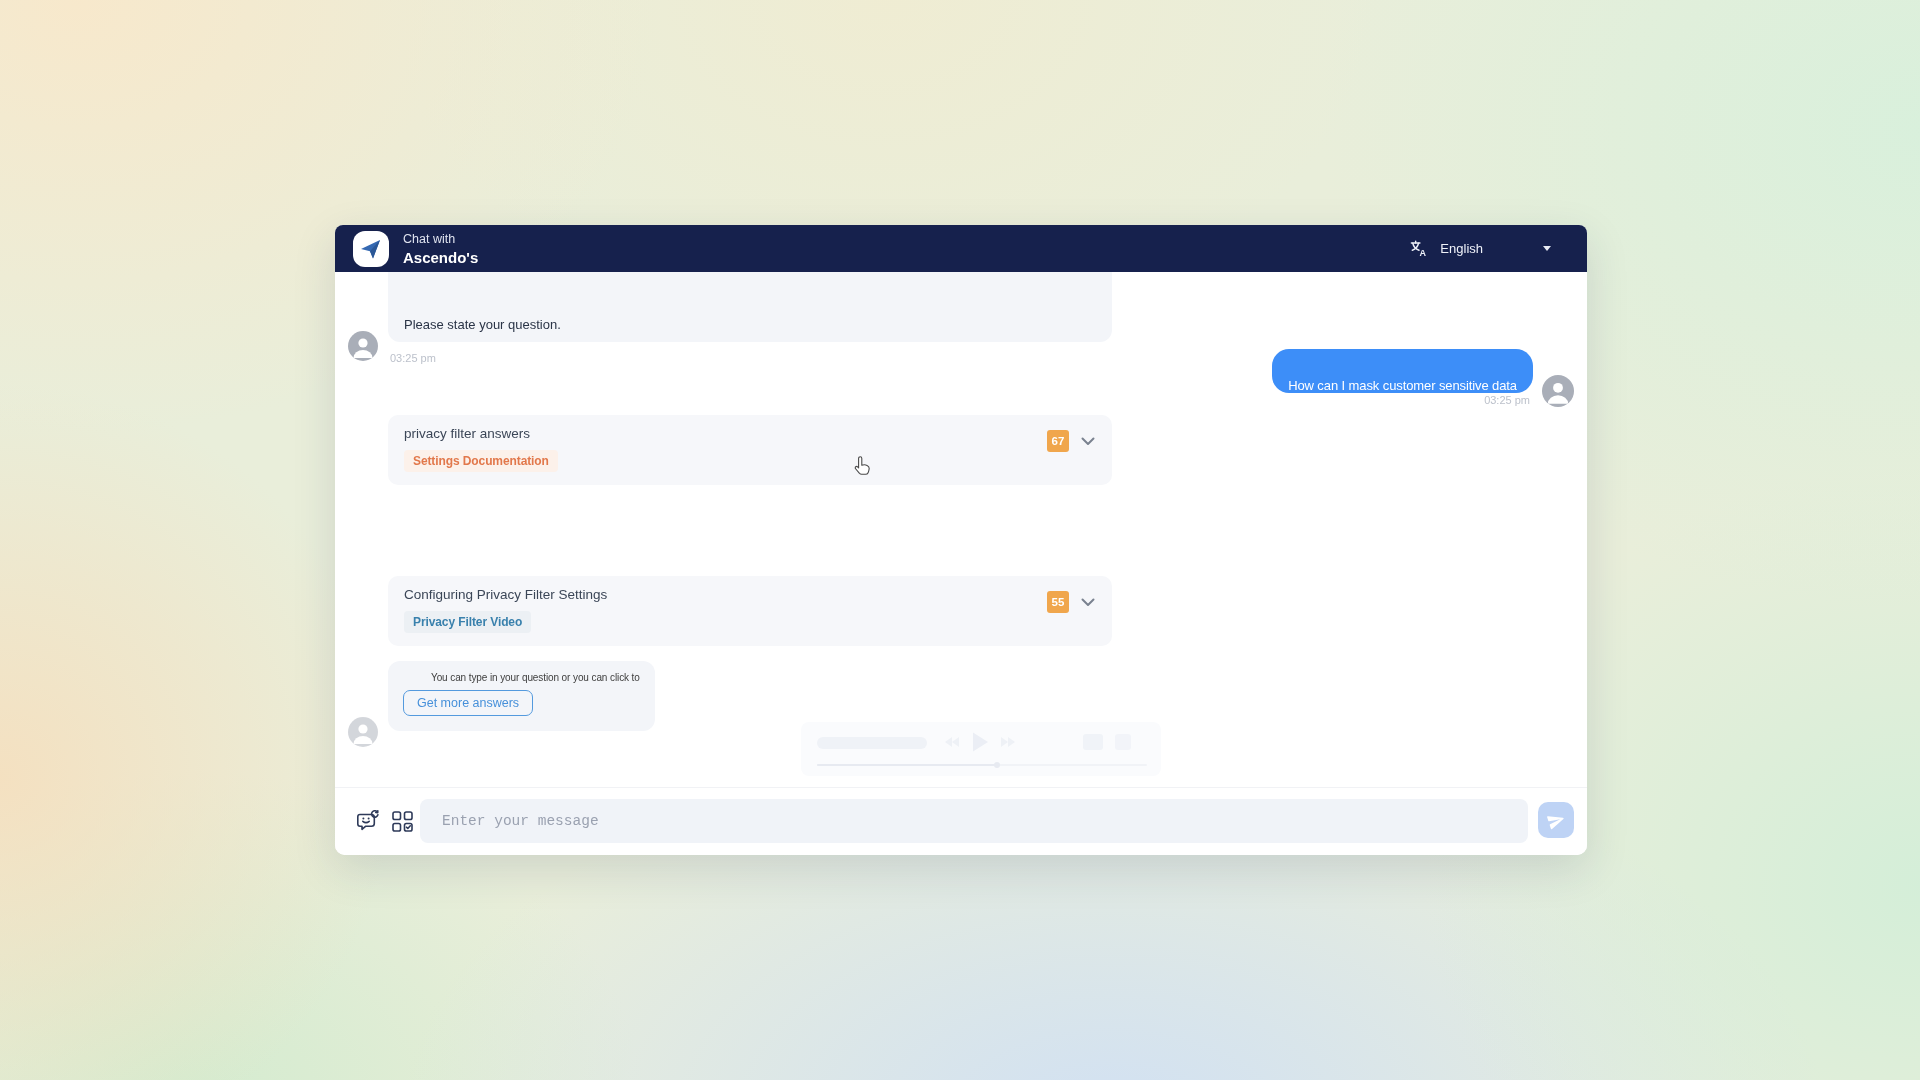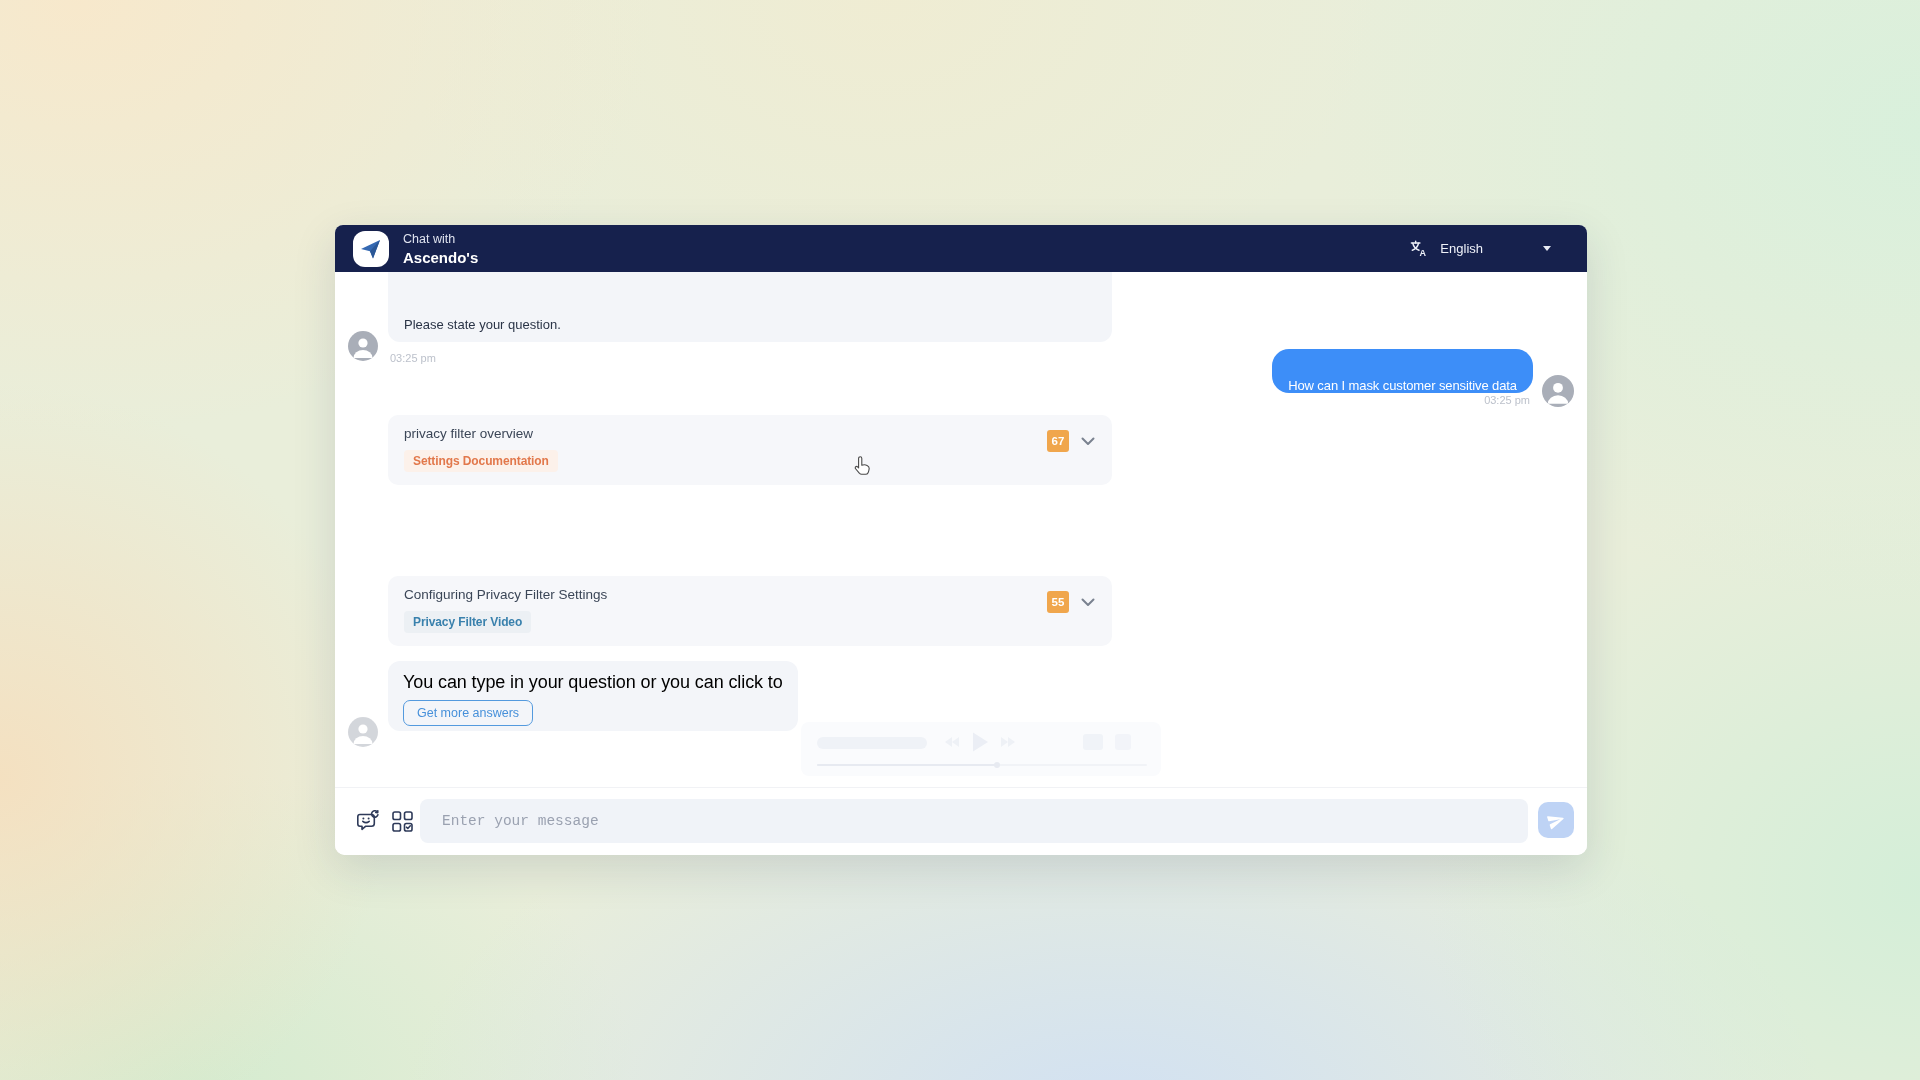--- a/index.html
+++ b/index.html
@@ -80,21 +80,21 @@
     position:absolute; right:43px; top:15px; width:22px; height:22px; border-radius:3px;
     background:#f0a64c; color:#ffffff; font-size:11.5px; font-weight:bold;
     display:flex; align-items:center; justify-content:center;
   }
   .chevron { position:absolute; right:17px; top:22px; width:14px; height:9px; }
 
   .followup {
     position:absolute; left:53px; top:389px; height:70px; border-radius:12px;
     padding:11px 15px 0 15px; white-space:nowrap;
   }
-  .followup-text { font-size:18px; letter-spacing:-.1px; color:#000000; display:block; }
+  .followup-text { font-size:10px; letter-spacing:-.1px; color:#404040; display:block;margin-left:28px; }
   .followup-btn {
     margin-top:7px; display:inline-block; padding:5px 13px; background:transparent;
     border:1.5px solid #549ade; border-radius:7px; color:#4690da; font-size:12.5px;
     font-family:inherit; cursor:pointer;
   }
   .faded-avatar { position:absolute; left:13px; top:445px; width:30px; height:30px; opacity:.5; }
 
   
   .ghost { position:absolute; left:466px; top:450px; width:360px; height:54px;
            background:#fafbfd; border-radius:8px; }
@@ -181,21 +181,21 @@
     </div>
     <div class="avatar user-avatar">
       <svg width="32" height="32" viewBox="0 0 30 30">
         <circle cx="15" cy="12" r="4.6" fill="#ffffff"></circle>
         <path d="M5.5,27 a9.5,8 0 0 1 19,0 Z" fill="#ffffff"></path>
       </svg>
     </div>
     <span class="time user-time">03:25 pm</span>
 
     <div class="card" style="top:143px">
-      <span class="card-title">privacy filter overview</span>
+      <span class="card-title">privacy filter answers</span>
       <span class="card-tag" style="color: rgb(226, 120, 75); background: rgb(252, 241, 234);">Settings Documentation</span>
       <span class="score-badge">67</span>
       <svg class="chevron" viewBox="0 0 14 9">
         <polyline points="1.5,1.5 7,7 12.5,1.5" fill="none" stroke="#7a828f" stroke-width="2" stroke-linecap="round" stroke-linejoin="round"></polyline>
       </svg>
     </div>
 
 
     <div class="card" style="top:304px">
       <span class="card-title">Configuring Privacy Filter Settings</span>

